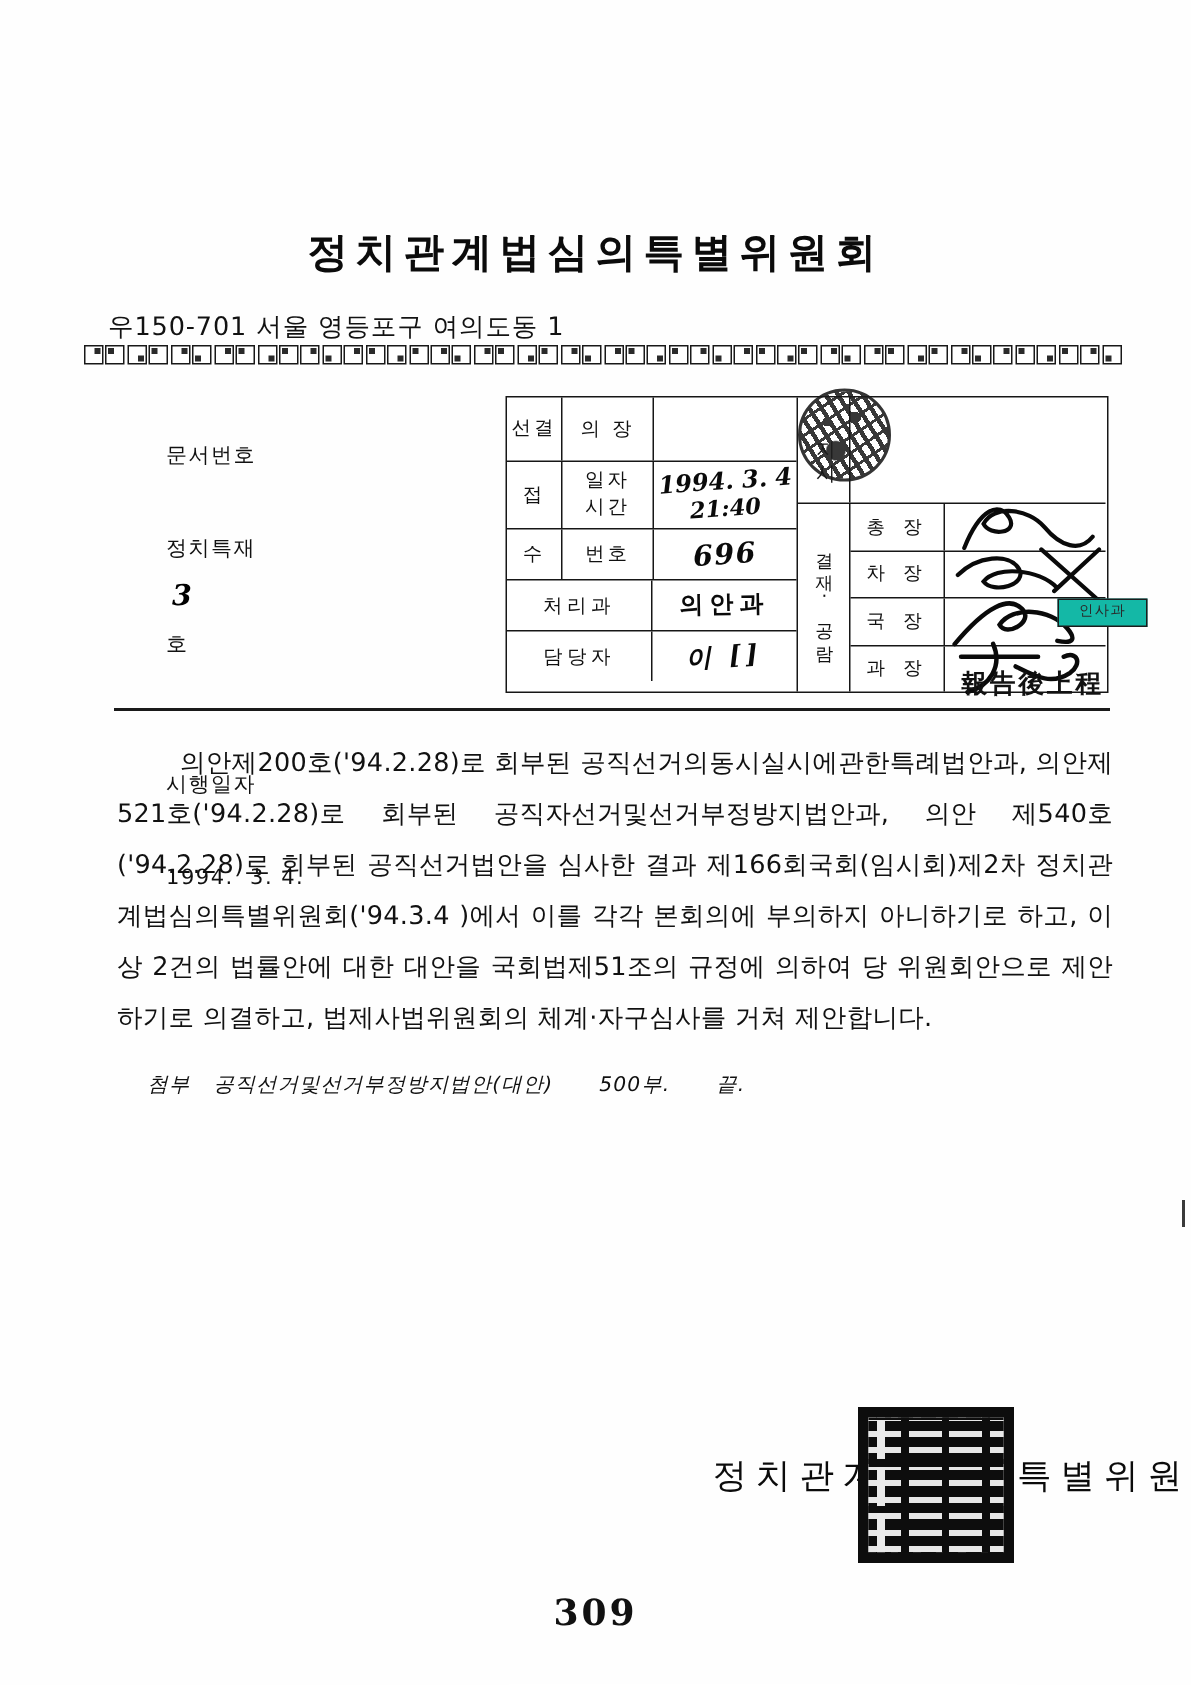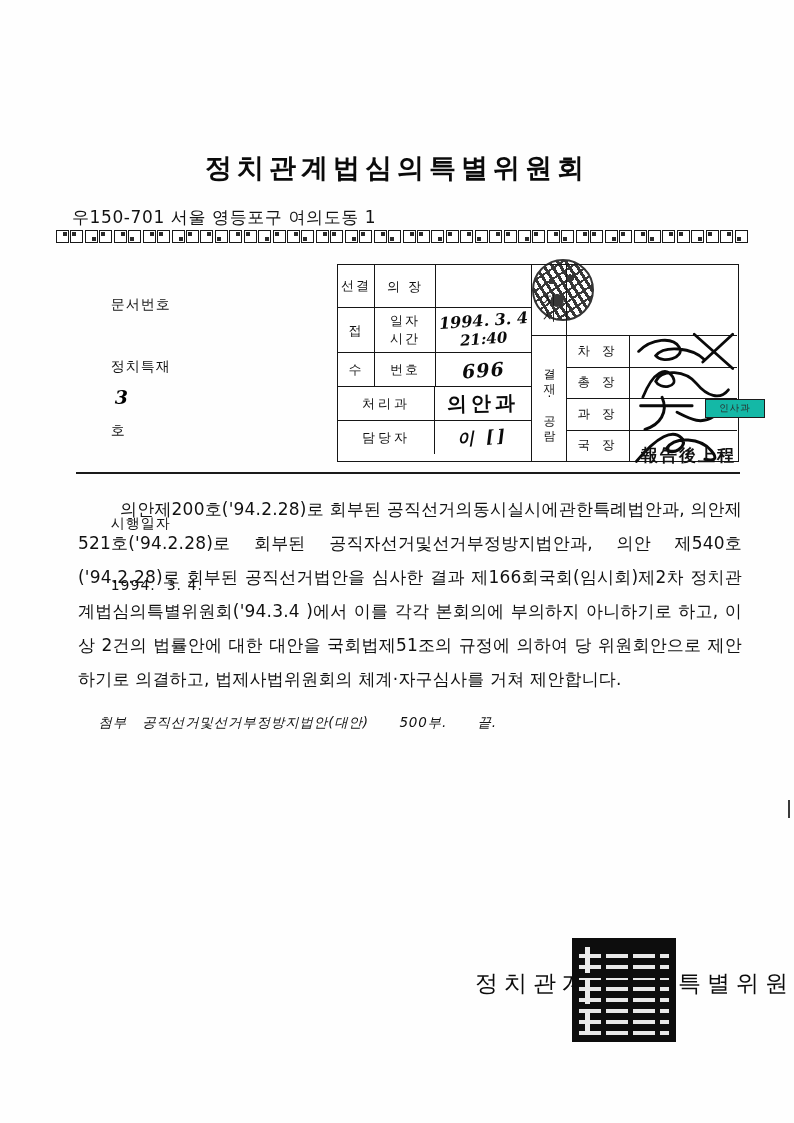--- a/index.html
+++ b/index.html
@@ -158,21 +158,21 @@
     font-family: "DejaVu Serif", "Liberation Serif", serif;
     font-style: italic;
     font-weight: 700;
     color: #0a0a0a;
     transform: rotate(-4deg);
   }
   .hw-date { font-size: 16px; }
   .hw-time { font-size: 15px; }
   .hw-no   { font-size: 19px; letter-spacing: 1px; }
   .hw-name { font-size: 17px; letter-spacing: 3px; }
-  .hw-dept { font-size: 20px; letter-spacing: 4px; font-style: normal; transform: rotate(-1deg); }
+  .hw-dept { font-size: 16px; letter-spacing: 4px; font-style: normal; transform: rotate(-1deg); }
 
   .stack2 { display: flex; flex-direction: column; align-items: center; justify-content: center; line-height: 18px; }
 
   
   .round-seal {
     position: absolute;
     left: 96px;
     top: -6px;
     width: 58px;
     height: 58px;
@@ -491,55 +491,55 @@
         <div class="rt-body"></div>
       </div>
 
       <div class="rt-appr">
         <div class="rt-appr-lab">
           <span class="vert">결재·공람</span>
         </div>
         <div class="rt-appr-rows">
 
           <div class="appr-r">
+            <div class="appr-title">총  장</div>
+            <div class="appr-sign">
+              <svg class="sign-scribble" viewBox="0 0 100 40" preserveAspectRatio="none">
+                <path d="M12,33 C22,8 34,4 40,14 C46,24 28,26 24,18 C30,6 52,8 62,20 C72,32 84,36 92,26" fill="none" stroke="#0a0a0a" stroke-width="2.6" stroke-linecap="round"></path>
+              </svg>
+            </div>
+          </div>
+
+          <div class="appr-r">
             <div class="appr-title">차  장</div>
             <div class="appr-sign">
               <svg class="sign-scribble" viewBox="0 0 100 40" preserveAspectRatio="none">
                 <path d="M8,20 C20,8 40,6 46,16 C52,26 30,32 24,24 C32,14 58,16 70,28 M60,4 L96,36 M96,4 L68,30" fill="none" stroke="#0a0a0a" stroke-width="2.6" stroke-linecap="round"></path>
               </svg>
             </div>
           </div>
 
           <div class="appr-r">
-            <div class="appr-title">총  장</div>
+            <div class="appr-title">국  장</div>
             <div class="appr-sign">
               <svg class="sign-scribble" viewBox="0 0 100 40" preserveAspectRatio="none">
-                <path d="M12,33 C22,8 34,4 40,14 C46,24 28,26 24,18 C30,6 52,8 62,20 C72,32 84,36 92,26" fill="none" stroke="#0a0a0a" stroke-width="2.6" stroke-linecap="round"></path>
+                <path d="M6,34 C26,10 40,4 48,12 C56,20 38,30 34,22 C42,10 66,12 76,24 C82,31 80,34 70,32" fill="none" stroke="#0a0a0a" stroke-width="2.8" stroke-linecap="round"></path>
               </svg>
             </div>
           </div>
 
           <div class="appr-r">
             <div class="appr-title">과  장</div>
             <div class="appr-sign">
               <svg class="sign-scribble" viewBox="0 0 100 40" preserveAspectRatio="none">
                 <path d="M10,12 L58,12 M30,4 C36,18 28,30 14,34 M44,18 C56,24 66,30 78,22 C86,16 82,8 74,12" fill="none" stroke="#0a0a0a" stroke-width="2.8" stroke-linecap="round"></path>
               </svg>
             </div>
           </div>
 
-          <div class="appr-r">
-            <div class="appr-title">국  장</div>
-            <div class="appr-sign">
-              <svg class="sign-scribble" viewBox="0 0 100 40" preserveAspectRatio="none">
-                <path d="M6,34 C26,10 40,4 48,12 C56,20 38,30 34,22 C42,10 66,12 76,24 C82,31 80,34 70,32" fill="none" stroke="#0a0a0a" stroke-width="2.8" stroke-linecap="round"></path>
-              </svg>
-            </div>
-          </div>
-
         </div>
       </div>
 
     </div>
   </div>
 
   <div class="side-chip">인사과</div>
 
   <div class="stamp-hanja">報告後上程</div>
   <div class="rule"></div>
@@ -548,15 +548,16 @@
     <p class="indent">의안제200호('94.2.28)로 회부된 공직선거의동시실시에관한특례법안과, 의안제521호('94.2.28)로 회부된 공직자선거및선거부정방지법안과, 의안 제540호('94.2.28)로 회부된 공직선거법안을 심사한 결과 제166회국회(임시회)제2차 정치관계법심의특별위원회('94.3.4 )에서 이를 각각 본회의에 부의하지 아니하기로 하고, 이상 2건의 법률안에 대한 대안을 국회법제51조의 규정에 의하여 당 위원회안으로 제안하기로 의결하고, 법제사법위원회의 체계·자구심사를 거쳐 제안합니다.</p>
   </div>
 
   <div class="attach">
     <span>첨부</span><span>&nbsp;&nbsp;&nbsp;</span><span>공직선거및선거부정방지법안(대안)      500부.      끝.</span>
   </div>
 
   <div class="footer-sign">정치관계법심의특별위원</div>
   <div class="big-seal"></div>
 
+  <div class="page-no">309</div>
   <div class="edge-tick"></div>
 
 </div>
 
 </body></html>

